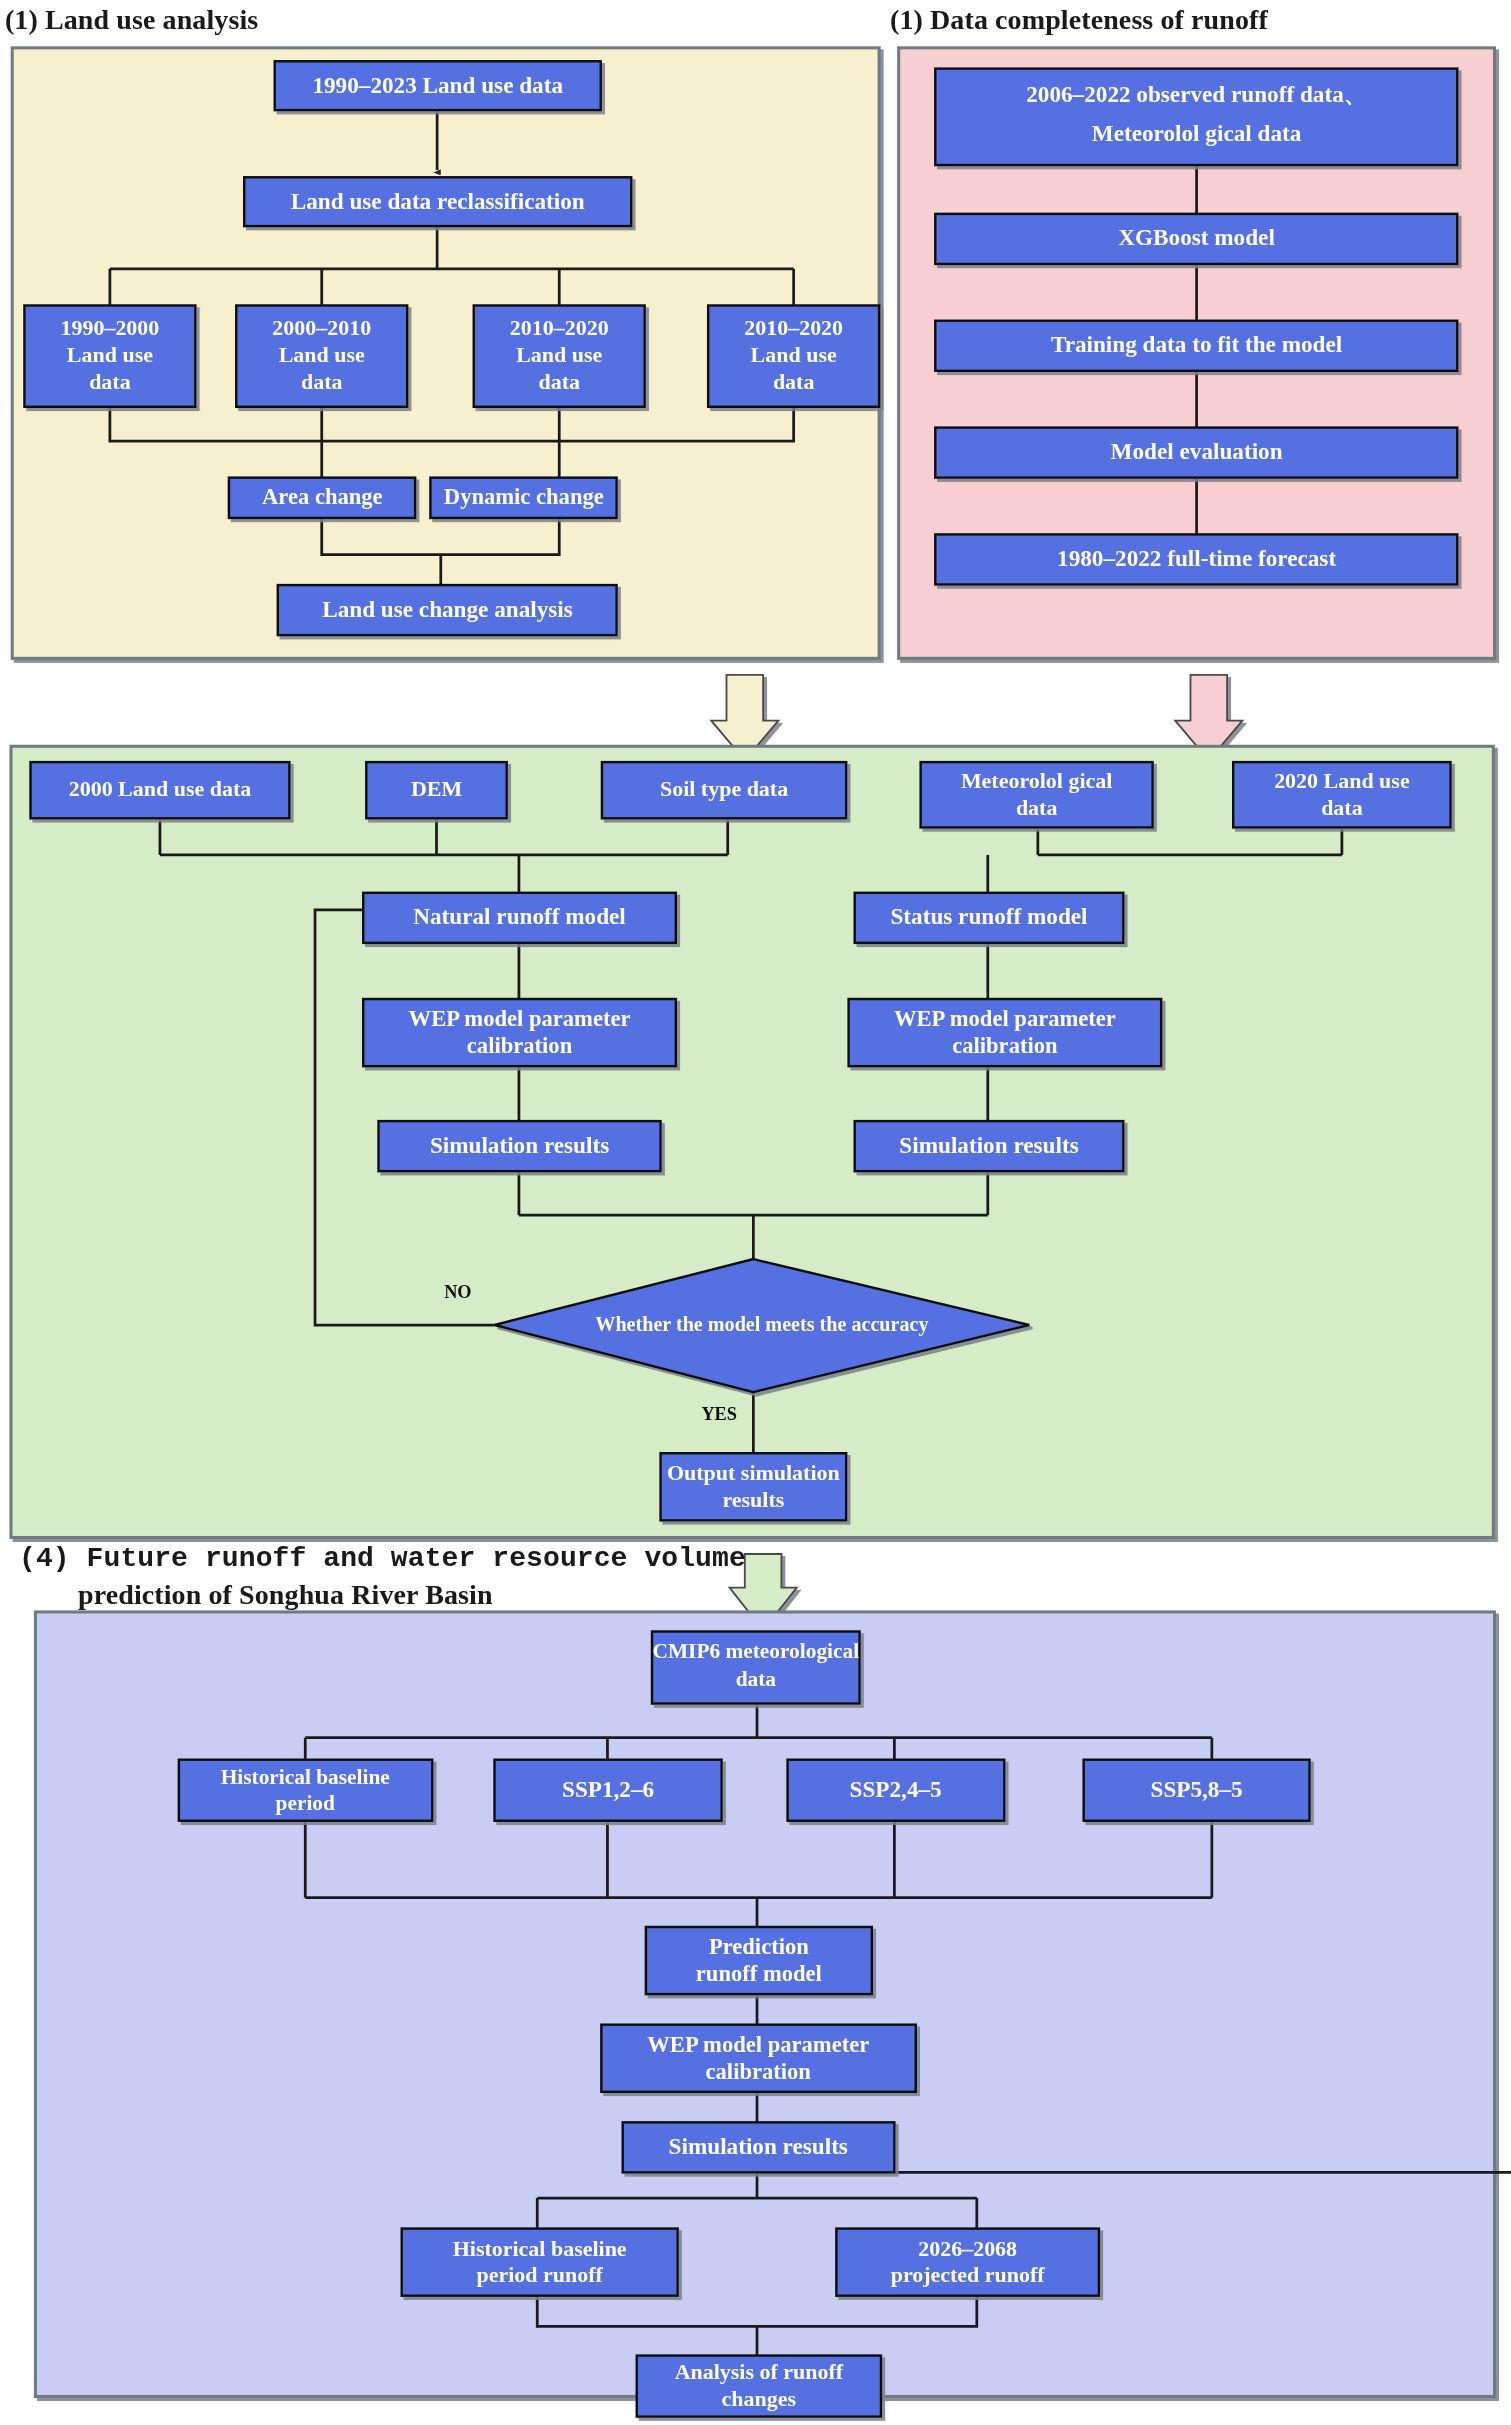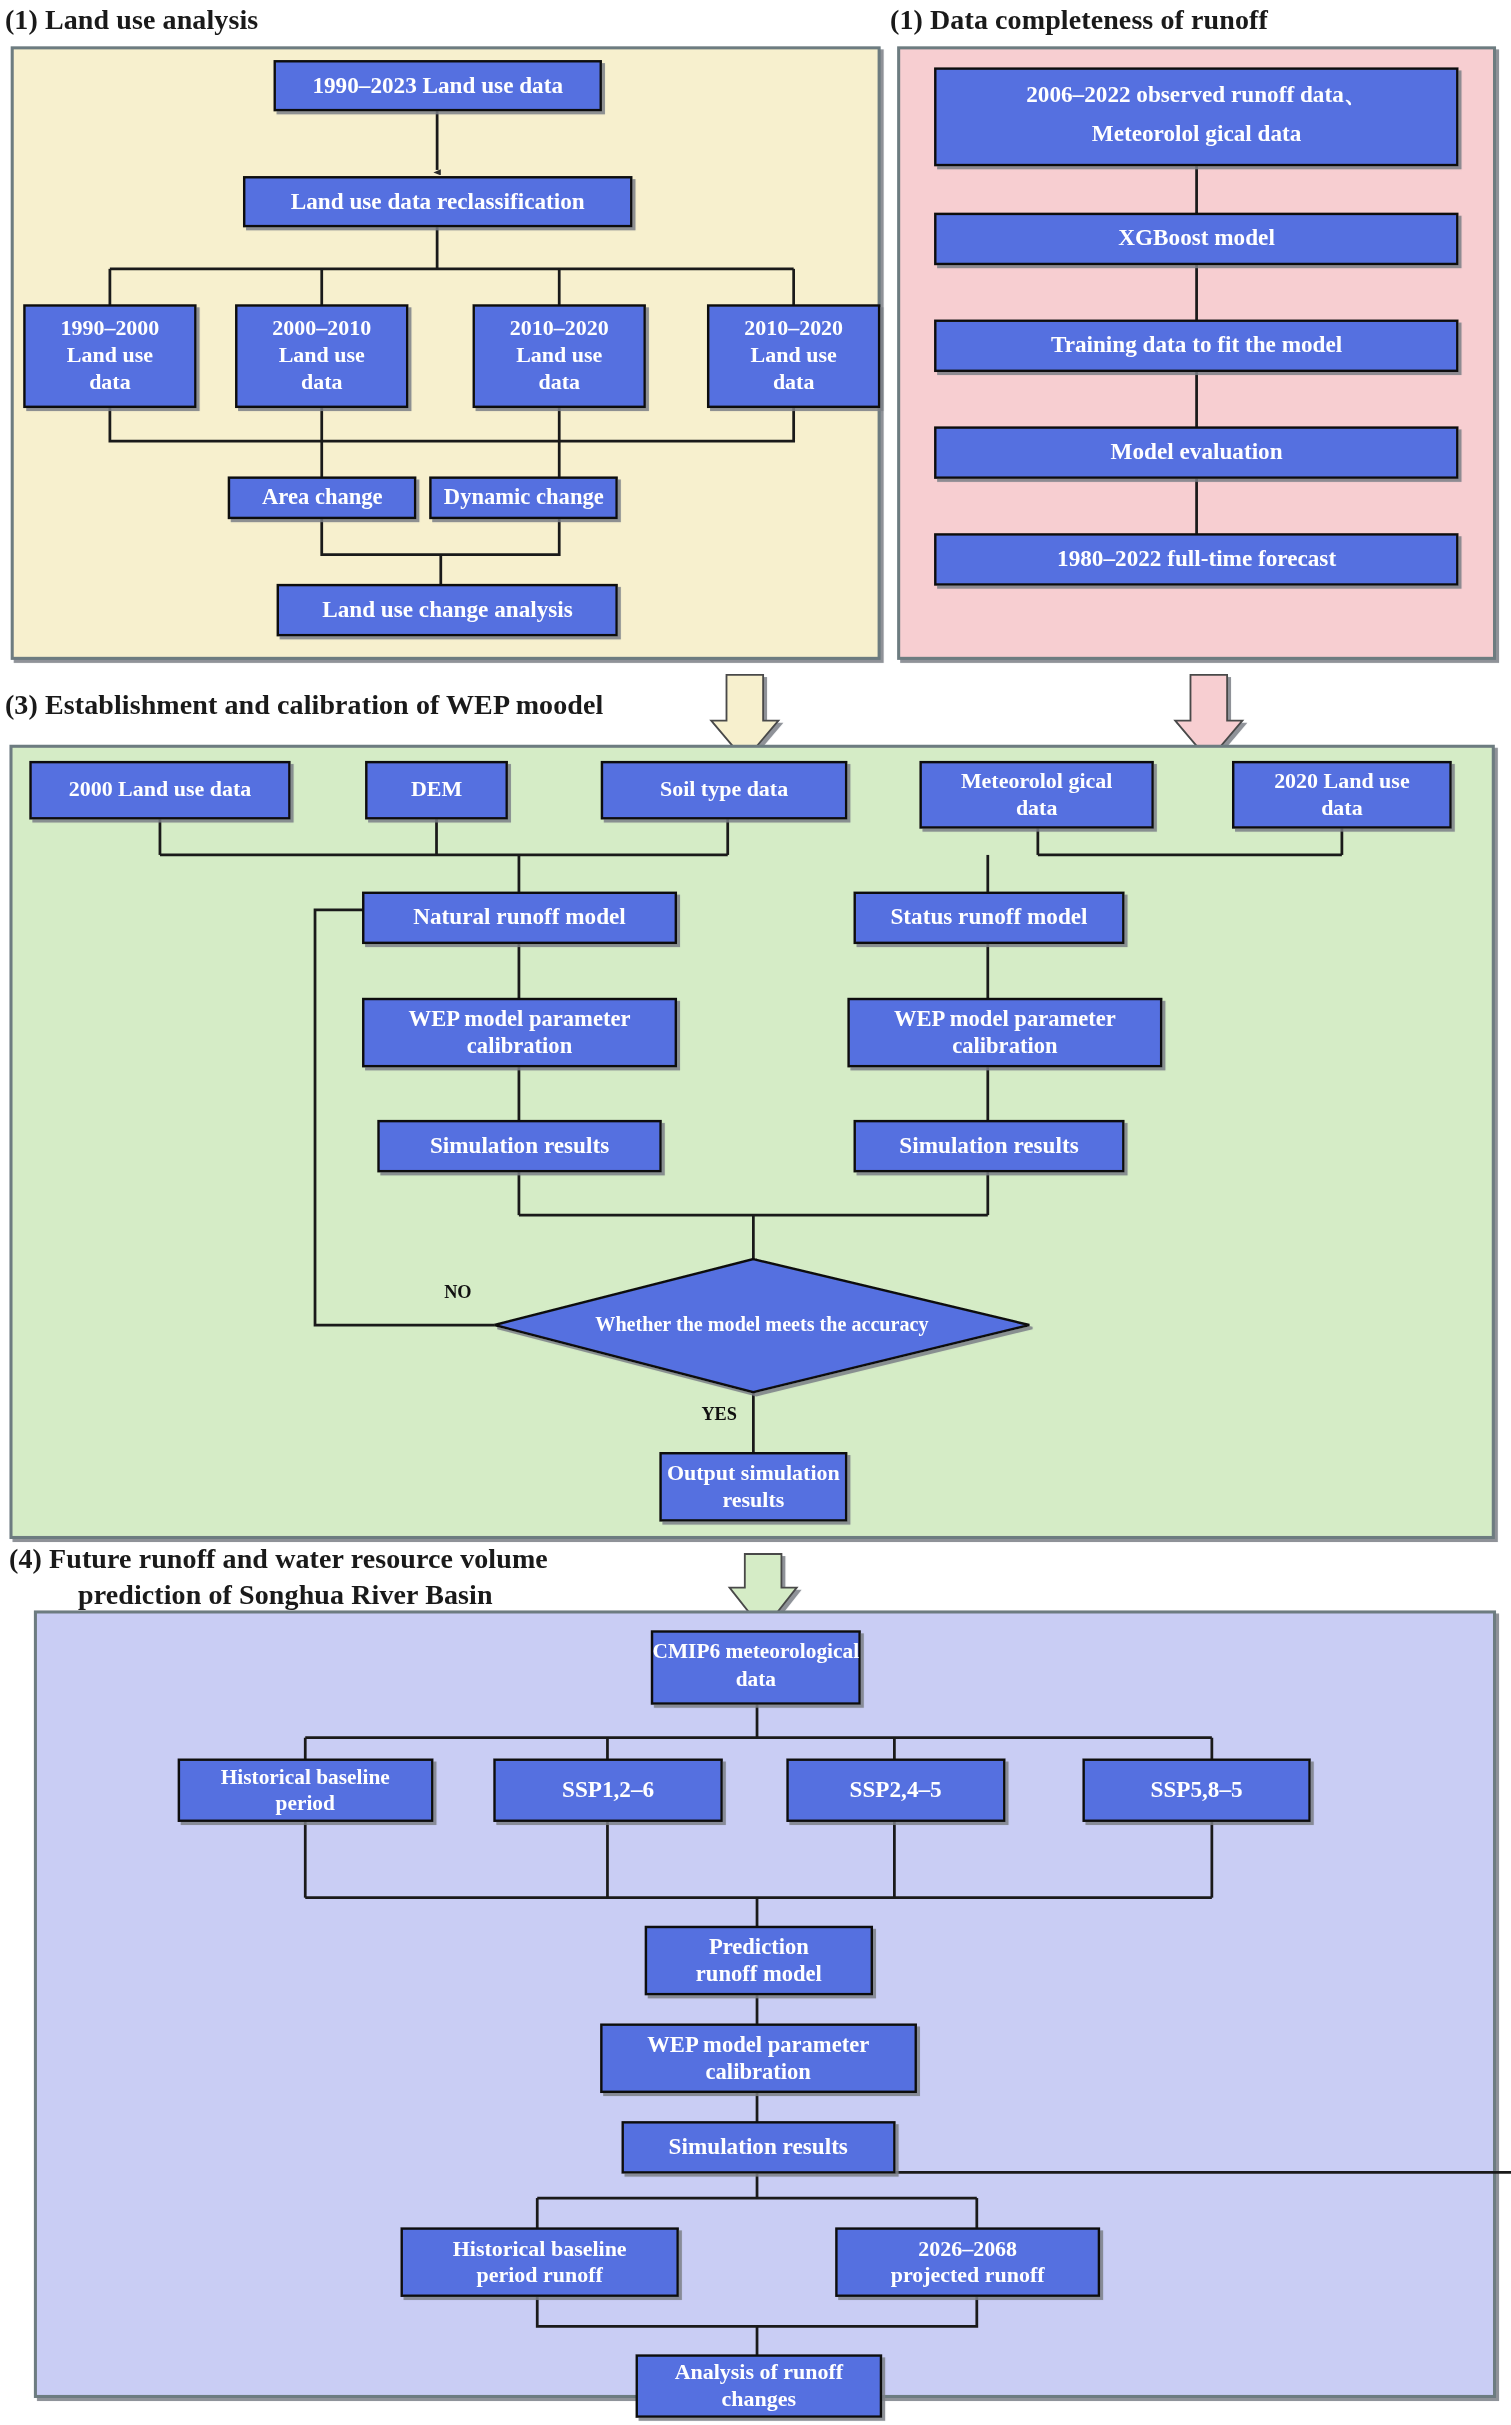--- a/index.html
+++ b/index.html
@@ -34,22 +34,21 @@
   .conn{fill:none;stroke:#1a1a1a;stroke-width:4.5;}
   .bigarrow{stroke:#4a4a4a;stroke-width:3;}
 </style>
 </head>
 <body>
 
 <div id="root">
 
   <div class="panel-title" style="left:4.9px;top:3.7px;">(1) Land use analysis</div>
   <div class="panel-title" style="left:890px;top:3.7px;">(1) Data completeness of runoff</div>
-  <div class="panel-title" style="left:4.9px;top:689px;">(3) Establishment and calibration of WEP moodel</div>
-  <div class="panel-title" style="left:9px;top:1543px;">(4) Future runoff and water resource volume</div>
+  <div class="panel-title" style="left:19px;top:1543px;font-family:Liberation Mono, monospace;">(4) Future runoff and water resource volume</div>
   <div class="panel-title" style="left:78px;top:1579px;">prediction of Songhua River Basin</div>
 
   <svg viewBox="0 0 2475 3973" xmlns="http://www.w3.org/2000/svg">
     <defs>
       <marker id="ah" markerWidth="10" markerHeight="12" refX="1" refY="6" orient="auto" markerUnits="userSpaceOnUse">
         <polygon points="0,0 10,0 5,12" fill="#2b2b2b"></polygon>
       </marker>
       <marker id="ahr" markerWidth="12" markerHeight="10" refX="11" refY="5" orient="auto" markerUnits="userSpaceOnUse">
         <polygon points="0,0 12,5 0,10" fill="#2b2b2b"></polygon>
       </marker>

